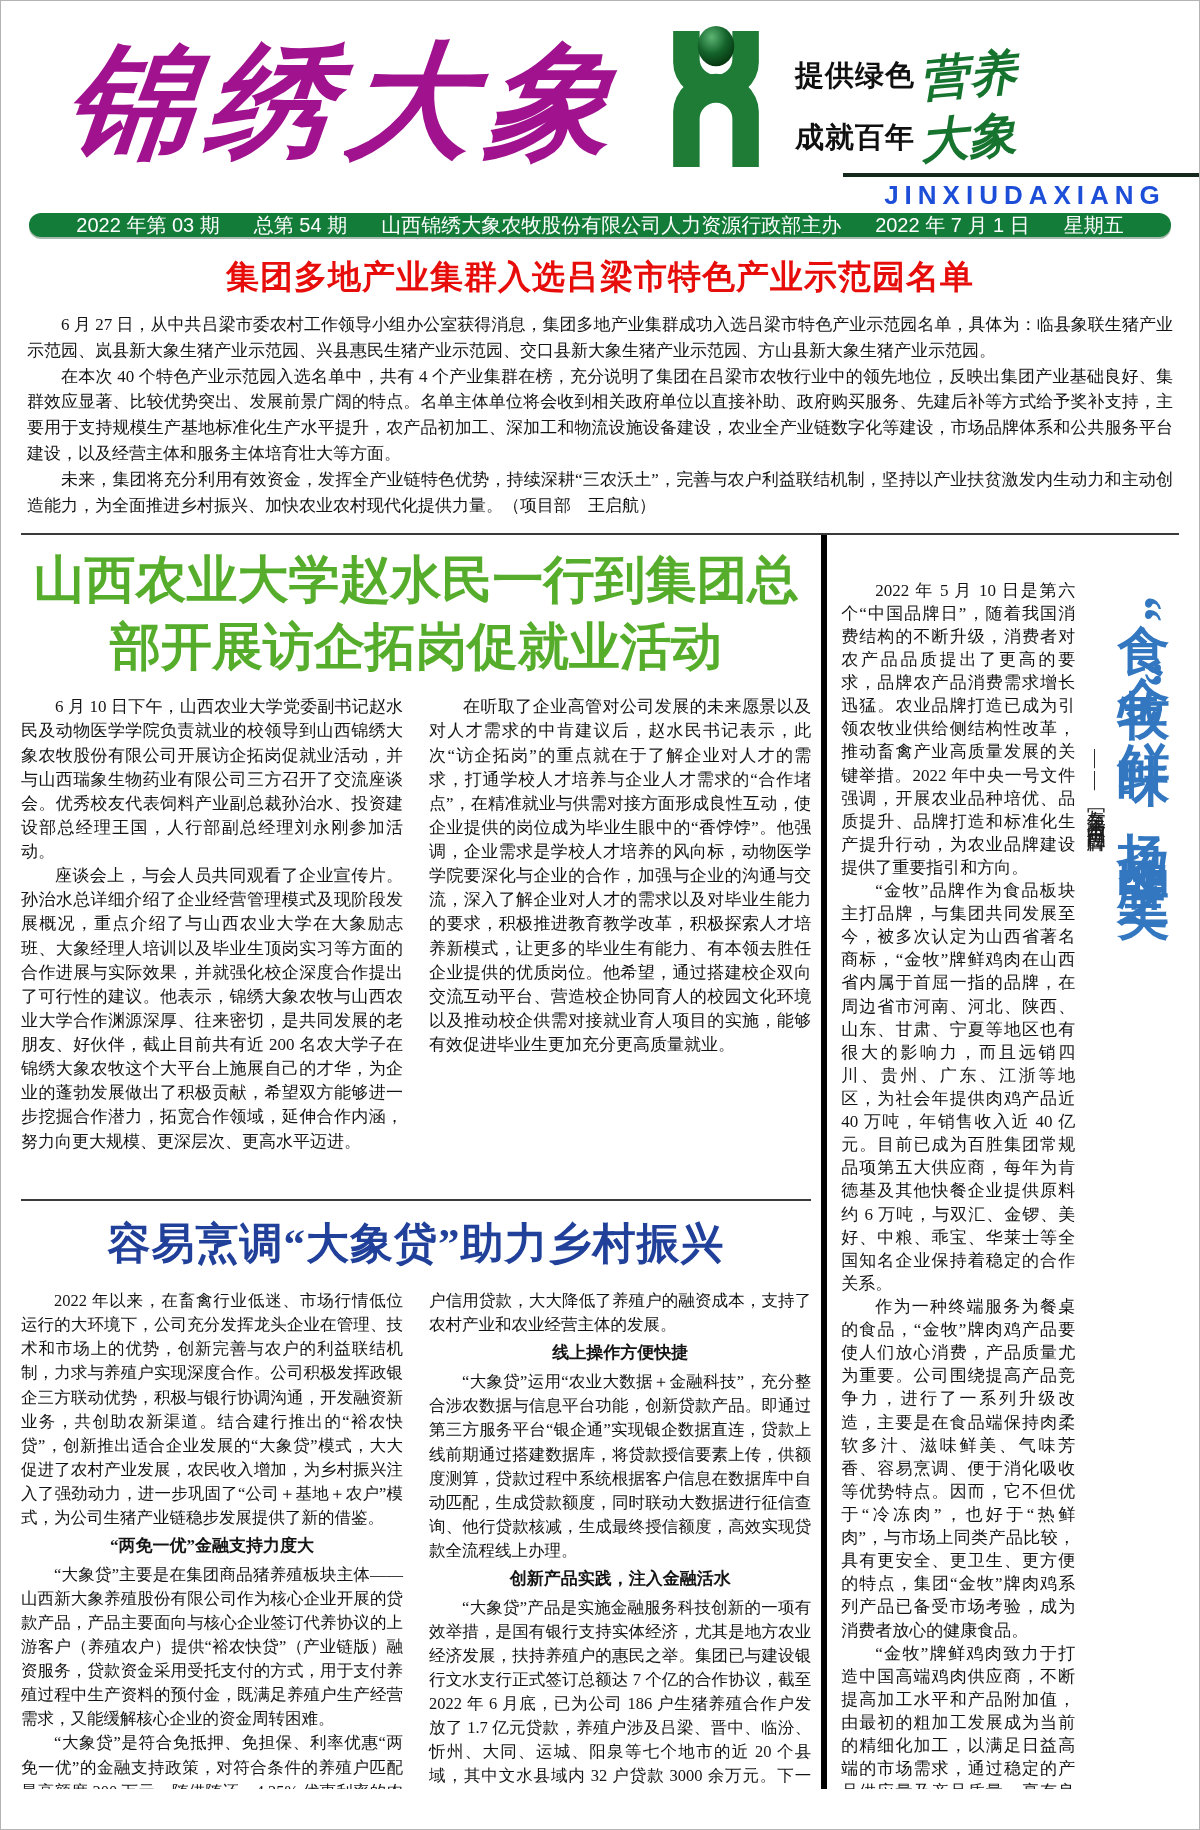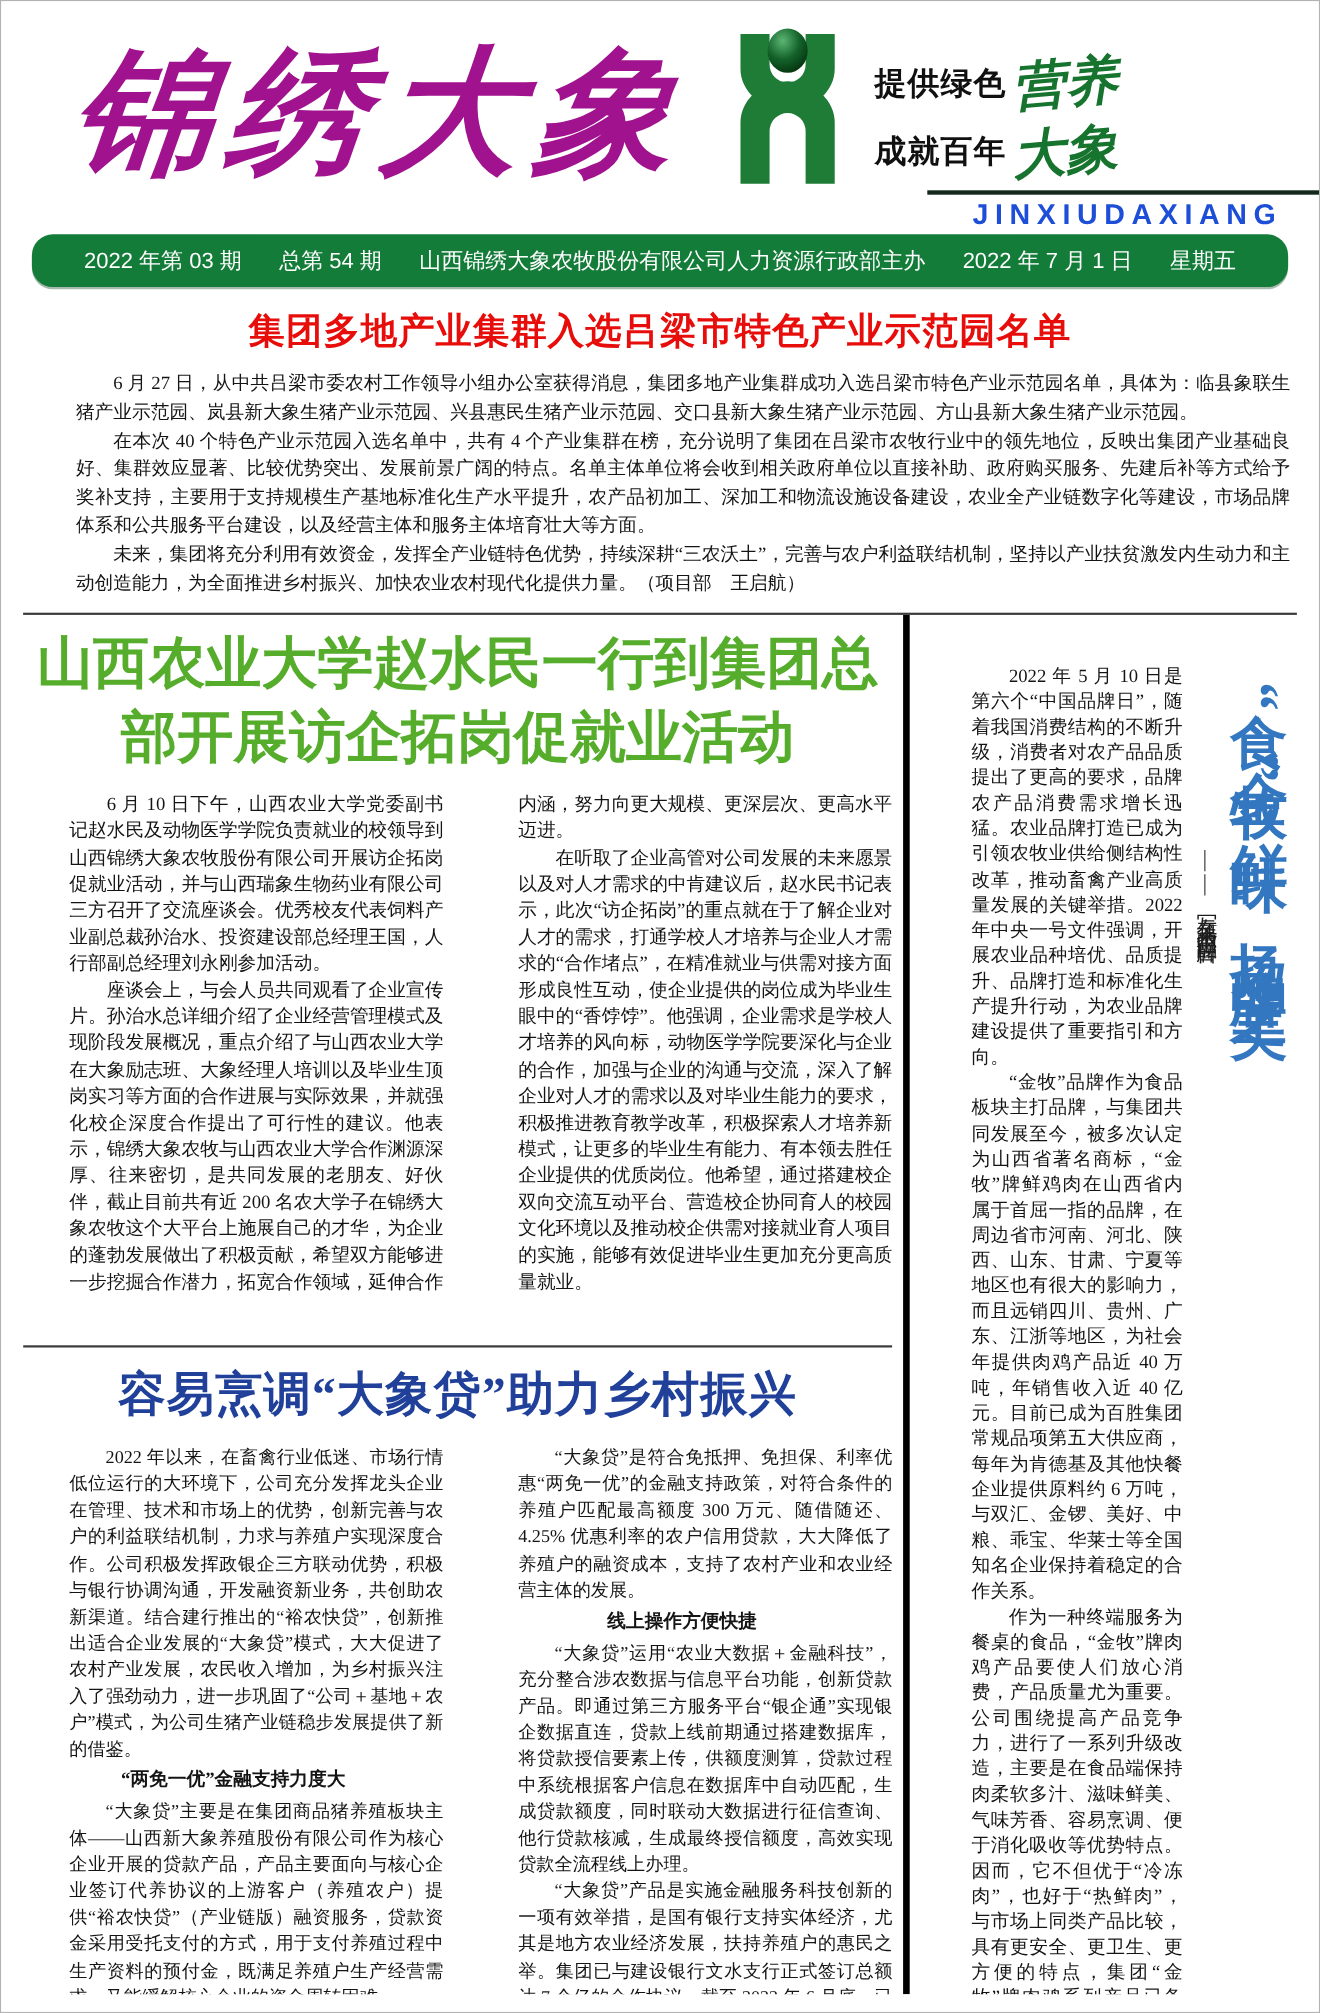--- a/index.html
+++ b/index.html
@@ -22,27 +22,27 @@
   .slogan-row{height:62px;display:flex;align-items:center;}
   .s-pre{font:900 29px "Liberation Sans","DejaVu Sans",sans-serif;color:#101010;letter-spacing:1px;}
   .s-acc{font:italic 900 48px "DejaVu Serif",serif;color:#17742f;margin-left:5px;display:inline-block;transform:rotate(-5deg);}
   .logo-caption{
     position:absolute;left:842px;top:172px;width:364px;border-top:4px solid #14281c;
     padding-top:3px;text-align:center;
     font:700 26px "Liberation Sans","DejaVu Sans",sans-serif;letter-spacing:6px;color:#1d4ed8;
   }
   
   .issue-bar{
-    margin:4px 28px 0;height:48px;background:#147c39;border-radius:19px;
+    margin:4px 28px 0;height:24px;background:#147c39;border-radius:19px;
     display:flex;align-items:center;justify-content:center;gap:34px;
     color:#fff;font:500 20px "Liberation Sans","DejaVu Sans",sans-serif;
     box-shadow:0 2px 0 rgba(0,60,20,.35);white-space:nowrap;
   }
   
-  .body-p{font-size:17px;line-height:1.52;text-align:justify;text-indent:2em;color:#141414;margin-left:42px;}
+  .body-p{font-size:17px;line-height:1.52;text-align:justify;text-indent:2em;color:#141414;}
   .subhead{font-size:17px;font-weight:700;text-align:center;text-indent:0;line-height:1.7;margin:2px 0;}
   
   .article1{padding:0 26px;}
   .h-red{
     text-align:center;color:#e60d0a;font-weight:900;font-size:33px;
     letter-spacing:1px;margin:18px 0 12px;
   }
   
   .rule-full{margin:14px 20px 0;border-top:2px solid #3a3a3a;}
   .lower{display:flex;margin:0 20px;height:1254px;overflow:hidden;}
@@ -186,20 +186,21 @@
 
       <section class="article3">
         <h2 class="h-blue">容易烹调“大象贷”助力乡村振兴</h2>
         <div class="a3-body">
           <p class="body-p">2022 年以来，在畜禽行业低迷、市场行情低位运行的大环境下，公司充分发挥龙头企业在管理、技术和市场上的优势，创新完善与农户的利益联结机制，力求与养殖户实现深度合作。公司积极发挥政银企三方联动优势，积极与银行协调沟通，开发融资新业务，共创助农新渠道。结合建行推出的“裕农快贷”，创新推出适合企业发展的“大象贷”模式，大大促进了农村产业发展，农民收入增加，为乡村振兴注入了强劲动力，进一步巩固了“公司＋基地＋农户”模式，为公司生猪产业链稳步发展提供了新的借鉴。</p>
           <p class="subhead">“两免一优”金融支持力度大</p>
           <p class="body-p">“大象贷”主要是在集团商品猪养殖板块主体——山西新大象养殖股份有限公司作为核心企业开展的贷款产品，产品主要面向与核心企业签订代养协议的上游客户（养殖农户）提供“裕农快贷”（产业链版）融资服务，贷款资金采用受托支付的方式，用于支付养殖过程中生产资料的预付金，既满足养殖户生产经营需求，又能缓解核心企业的资金周转困难。</p>
           <p class="body-p">“大象贷”是符合免抵押、免担保、利率优惠“两免一优”的金融支持政策，对符合条件的养殖户匹配最高额度 300 万元、随借随还、4.25% 优惠利率的农户信用贷款，大大降低了养殖户的融资成本，支持了农村产业和农业经营主体的发展。</p>
           <p class="subhead">线上操作方便快捷</p>
           <p class="body-p">“大象贷”运用“农业大数据＋金融科技”，充分整合涉农数据与信息平台功能，创新贷款产品。即通过第三方服务平台“银企通”实现银企数据直连，贷款上线前期通过搭建数据库，将贷款授信要素上传，供额度测算，贷款过程中系统根据客户信息在数据库中自动匹配，生成贷款额度，同时联动大数据进行征信查询、他行贷款核减，生成最终授信额度，高效实现贷款全流程线上办理。</p>
+          <p class="subhead">创新产品实践，注入金融活水</p>
           <p class="body-p">“大象贷”产品是实施金融服务科技创新的一项有效举措，是国有银行支持实体经济，尤其是地方农业经济发展，扶持养殖户的惠民之举。集团已与建设银行文水支行正式签订总额达 7 个亿的合作协议，截至 2022 年 6 月底，已为公司 186 户生猪养殖合作户发放了 1.7 亿元贷款，养殖户涉及吕梁、晋中、临汾、忻州、大同、运城、阳泉等七个地市的近 20 个县域，其中文水县域内 32 户贷款 3000 余万元。下一步，随着该产品的陆续投放，将覆盖全省 11 个地市的 50 多个县域，惠及 1200 户养殖户。</p>
 
         </div>
       </section>
 
     </div>
 
     <aside class="sidebar">
       <div class="sb-text">
         <p class="body-p">2022 年 5 月 10 日是第六个“中国品牌日”，随着我国消费结构的不断升级，消费者对农产品品质提出了更高的要求，品牌农产品消费需求增长迅猛。农业品牌打造已成为引领农牧业供给侧结构性改革，推动畜禽产业高质量发展的关键举措。2022 年中央一号文件强调，开展农业品种培优、品质提升、品牌打造和标准化生产提升行动，为农业品牌建设提供了重要指引和方向。</p>

